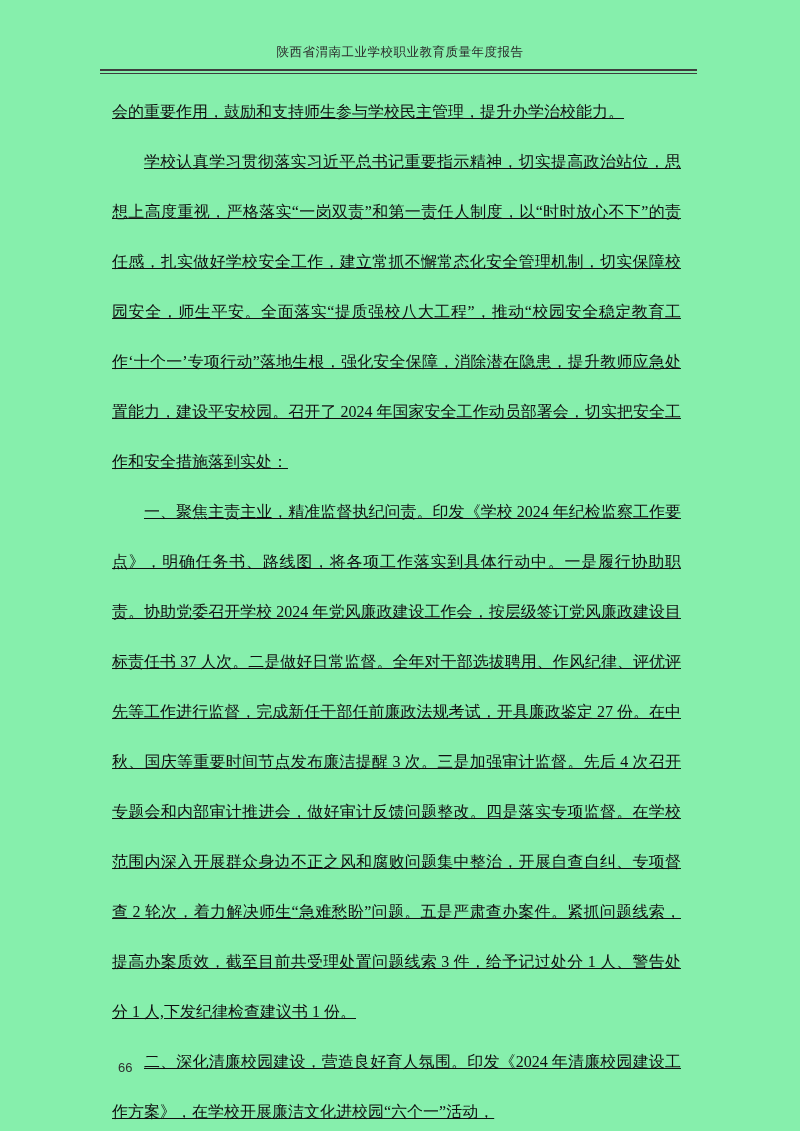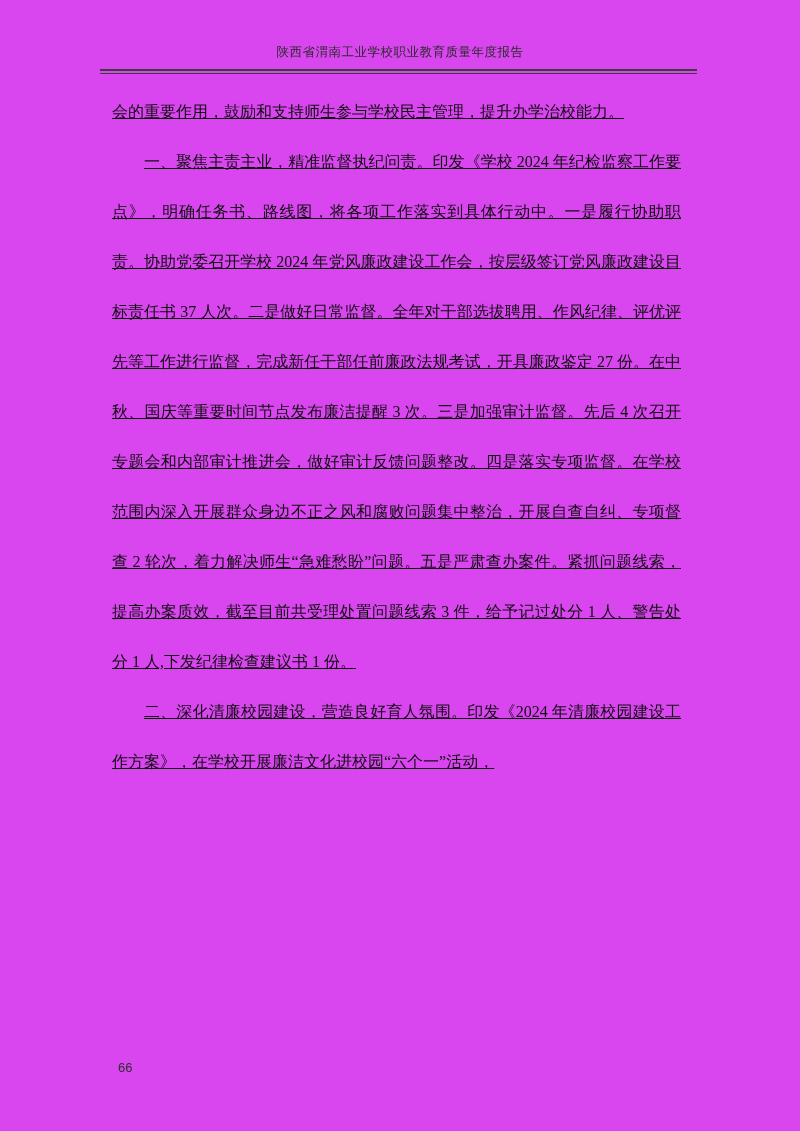--- a/index.html
+++ b/index.html
@@ -4,21 +4,21 @@
 <style>
   html, body {
     margin: 0;
     padding: 0;
     background: #ffffff;
   }
   .page {
     position: relative;
     width: 800px;
     height: 1131px;
-    background: #d946ef;
+    background: #86efac;
     overflow: hidden;
     font-family: "Liberation Serif", serif;
   }
   
   .header-title {
     position: absolute;
     top: 44px;
     left: 0;
     width: 100%;
     text-align: center;
@@ -68,19 +68,20 @@
 <body>
 
 <div class="page">
 
   <div class="header-title">陕西省渭南工业学校职业教育质量年度报告</div>
 
   <div class="header-rule"></div>
 
   <div class="content">
     <p>会的重要作用，鼓励和支持师生参与学校民主管理，提升办学治校能力。</p>
+    <p class="indent">学校认真学习贯彻落实习近平总书记重要指示精神，切实提高政治站位，思想上高度重视，严格落实“一岗双责”和第一责任人制度，以“时时放心不下”的责任感，扎实做好学校安全工作，建立常抓不懈常态化安全管理机制，切实保障校园安全，师生平安。全面落实“提质强校八大工程”，推动“校园安全稳定教育工作‘十个一’专项行动”落地生根，强化安全保障，消除潜在隐患，提升教师应急处置能力，建设平安校园。召开了 2024 年国家安全工作动员部署会，切实把安全工作和安全措施落到实处：</p>
     <p class="indent">一、聚焦主责主业，精准监督执纪问责。印发《学校 2024 年纪检监察工作要点》，明确任务书、路线图，将各项工作落实到具体行动中。一是履行协助职责。协助党委召开学校 2024 年党风廉政建设工作会，按层级签订党风廉政建设目标责任书 37 人次。二是做好日常监督。全年对干部选拔聘用、作风纪律、评优评先等工作进行监督，完成新任干部任前廉政法规考试，开具廉政鉴定 27 份。在中秋、国庆等重要时间节点发布廉洁提醒 3 次。三是加强审计监督。先后 4 次召开专题会和内部审计推进会，做好审计反馈问题整改。四是落实专项监督。在学校范围内深入开展群众身边不正之风和腐败问题集中整治，开展自查自纠、专项督查 2 轮次，着力解决师生“急难愁盼”问题。五是严肃查办案件。紧抓问题线索，提高办案质效，截至目前共受理处置问题线索 3 件，给予记过处分 1 人、警告处分 1 人,下发纪律检查建议书 1 份。</p>
     <p class="indent">二、深化清廉校园建设，营造良好育人氛围。印发《2024 年清廉校园建设工作方案》，在学校开展廉洁文化进校园“六个一”活动，</p>
   </div>
 
   <div class="page-number">66</div>
 
 </div>
 
 </body></html>

